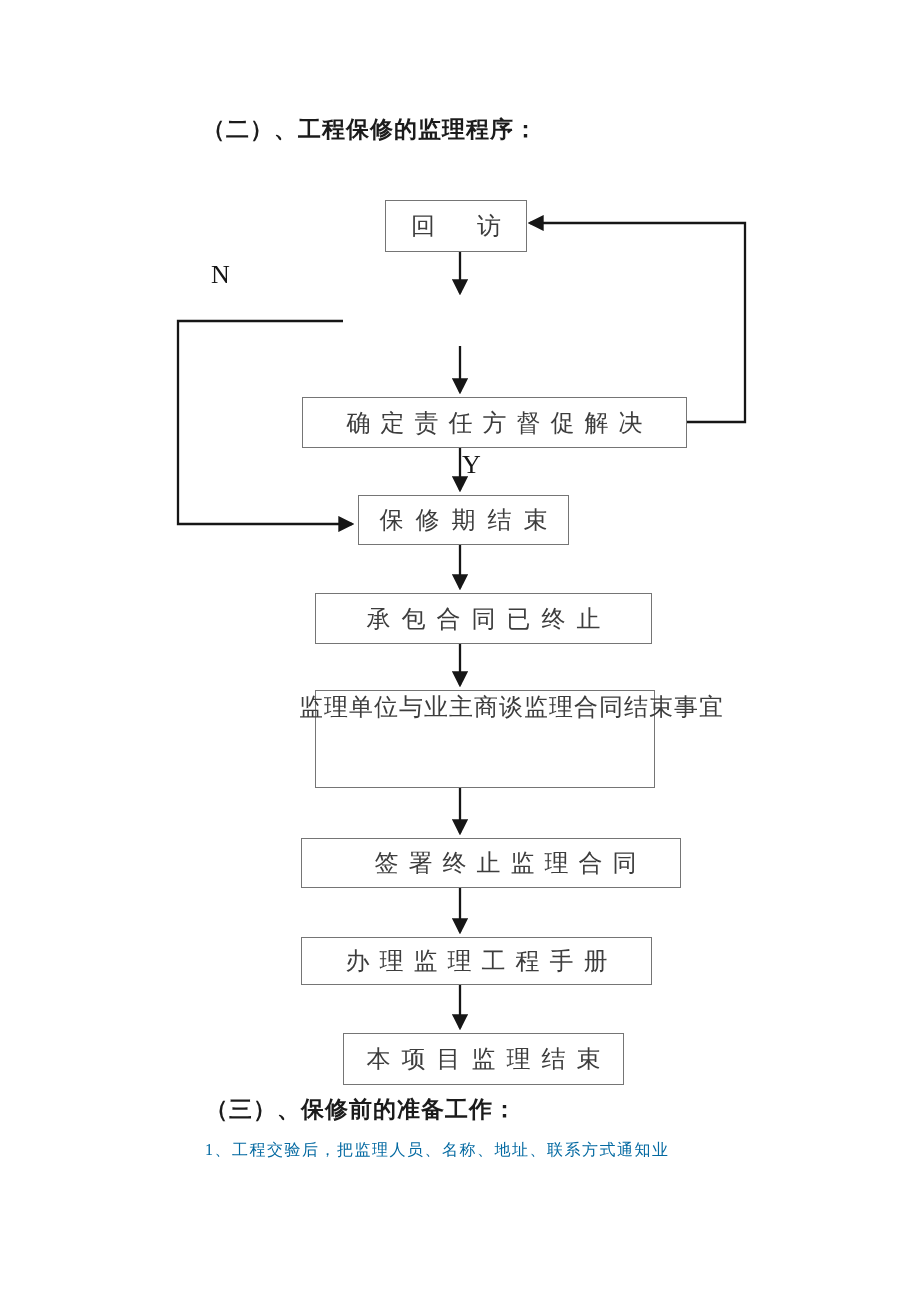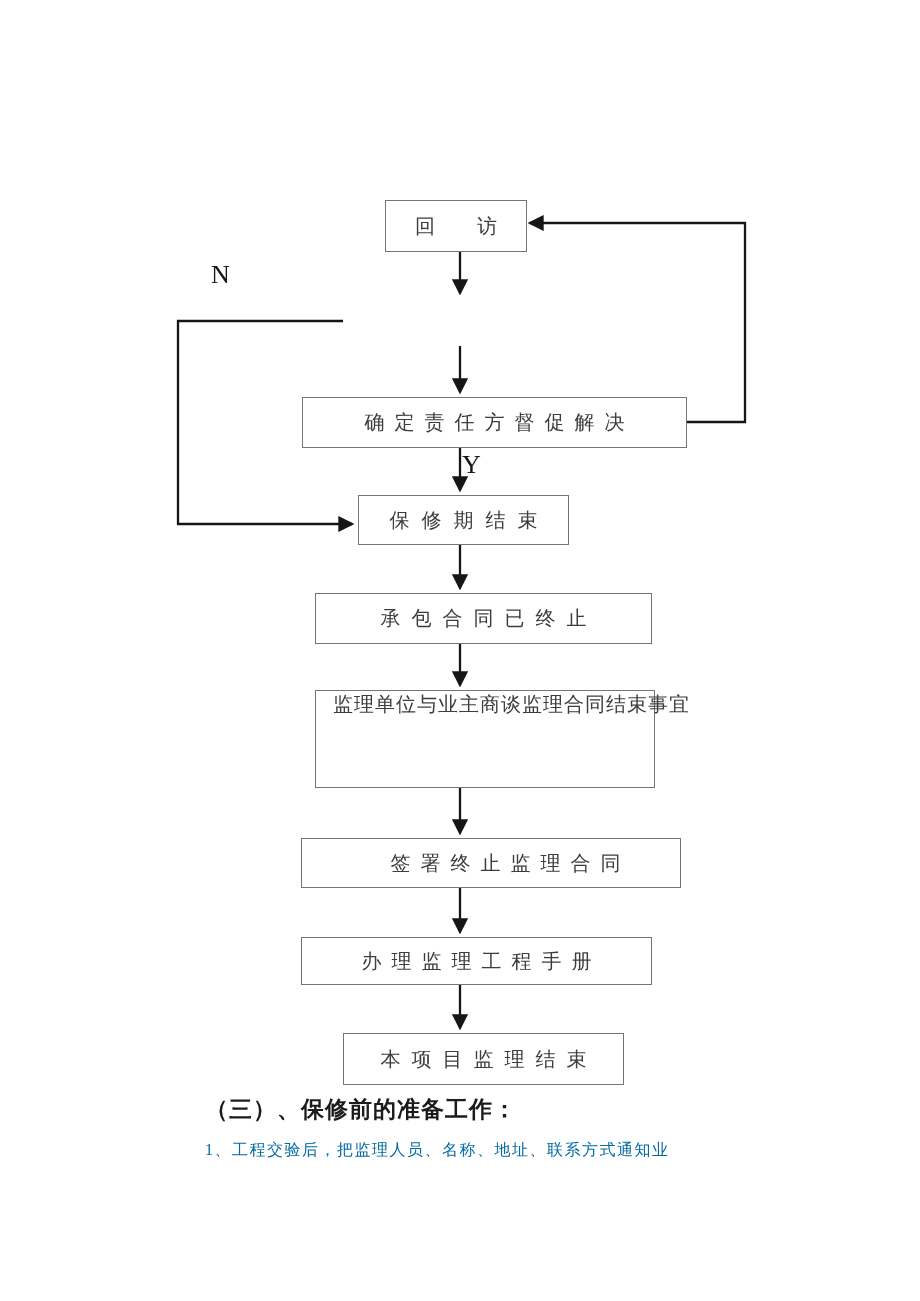--- a/index.html
+++ b/index.html
@@ -7,21 +7,21 @@
         font-family:"Liberation Serif","DejaVu Serif",serif;}
   .heading{position:absolute;font-family:"Liberation Sans","DejaVu Sans",sans-serif;
            font-weight:700;font-size:23px;color:#1b1b1b;letter-spacing:1px;white-space:nowrap;}
   #heading-s2{left:202px;top:114px;}
   #heading-s3{left:205px;top:1094px;}
   .para{position:absolute;left:205px;top:1140px;font-size:16px;color:#0369a1;
         letter-spacing:1.5px;white-space:nowrap;}
   .wires{position:absolute;left:0;top:0;z-index:1;}
   .node{position:absolute;z-index:2;border:1.5px solid #757575;background:#ffffff;
         display:flex;align-items:center;justify-content:center;
-        font-size:20px;color:#3d3d3d;white-space:nowrap;}
+        font-size:24px;color:#3d3d3d;white-space:nowrap;}
   .node span{display:block;}
   .ls42 span{letter-spacing:42px;margin-right:-42px;}
   .ls16 span{letter-spacing:16px;margin-right:-16px;}
   .ls12 span{letter-spacing:12px;margin-right:-12px;}
   .ls11 span{letter-spacing:11px;margin-right:-11px;}
   .ls10 span{letter-spacing:10px;margin-right:-10px;}
   #node-1{left:385px;top:200px;width:140px;height:50px;}
   #node-2{left:343px;top:298px;width:239px;height:48px;}
   #node-3{left:302px;top:397px;width:383px;height:49px;}
   #node-4{left:358px;top:495px;width:209px;height:48px;}
@@ -35,20 +35,21 @@
   .branch-label{position:absolute;z-index:3;font-family:"Liberation Serif","DejaVu Serif",serif;
                 font-size:26px;color:#161616;}
   #label-n{left:211px;top:260px;}
   #label-y{left:462px;top:450px;}
 </style>
 </head>
 <body>
 
 <div class="page">
 
+  <div id="heading-s2" class="heading">（二）、工程保修的监理程序：</div>
 
   <svg class="wires" width="920" height="1301" viewBox="0 0 920 1301">
     <defs>
       <marker id="arrow" viewBox="0 0 10 10" refX="8.5" refY="5" markerWidth="7" markerHeight="7" orient="auto-start-reverse">
         <path d="M0,0 L10,5 L0,10 z" fill="#161616"></path>
       </marker>
     </defs>
     <g stroke="#161616" stroke-width="2.3" fill="none">
       <line x1="460" y1="250" x2="460" y2="293" marker-end="url(#arrow)"></line>
       <line x1="460" y1="346" x2="460" y2="392" marker-end="url(#arrow)"></line>

